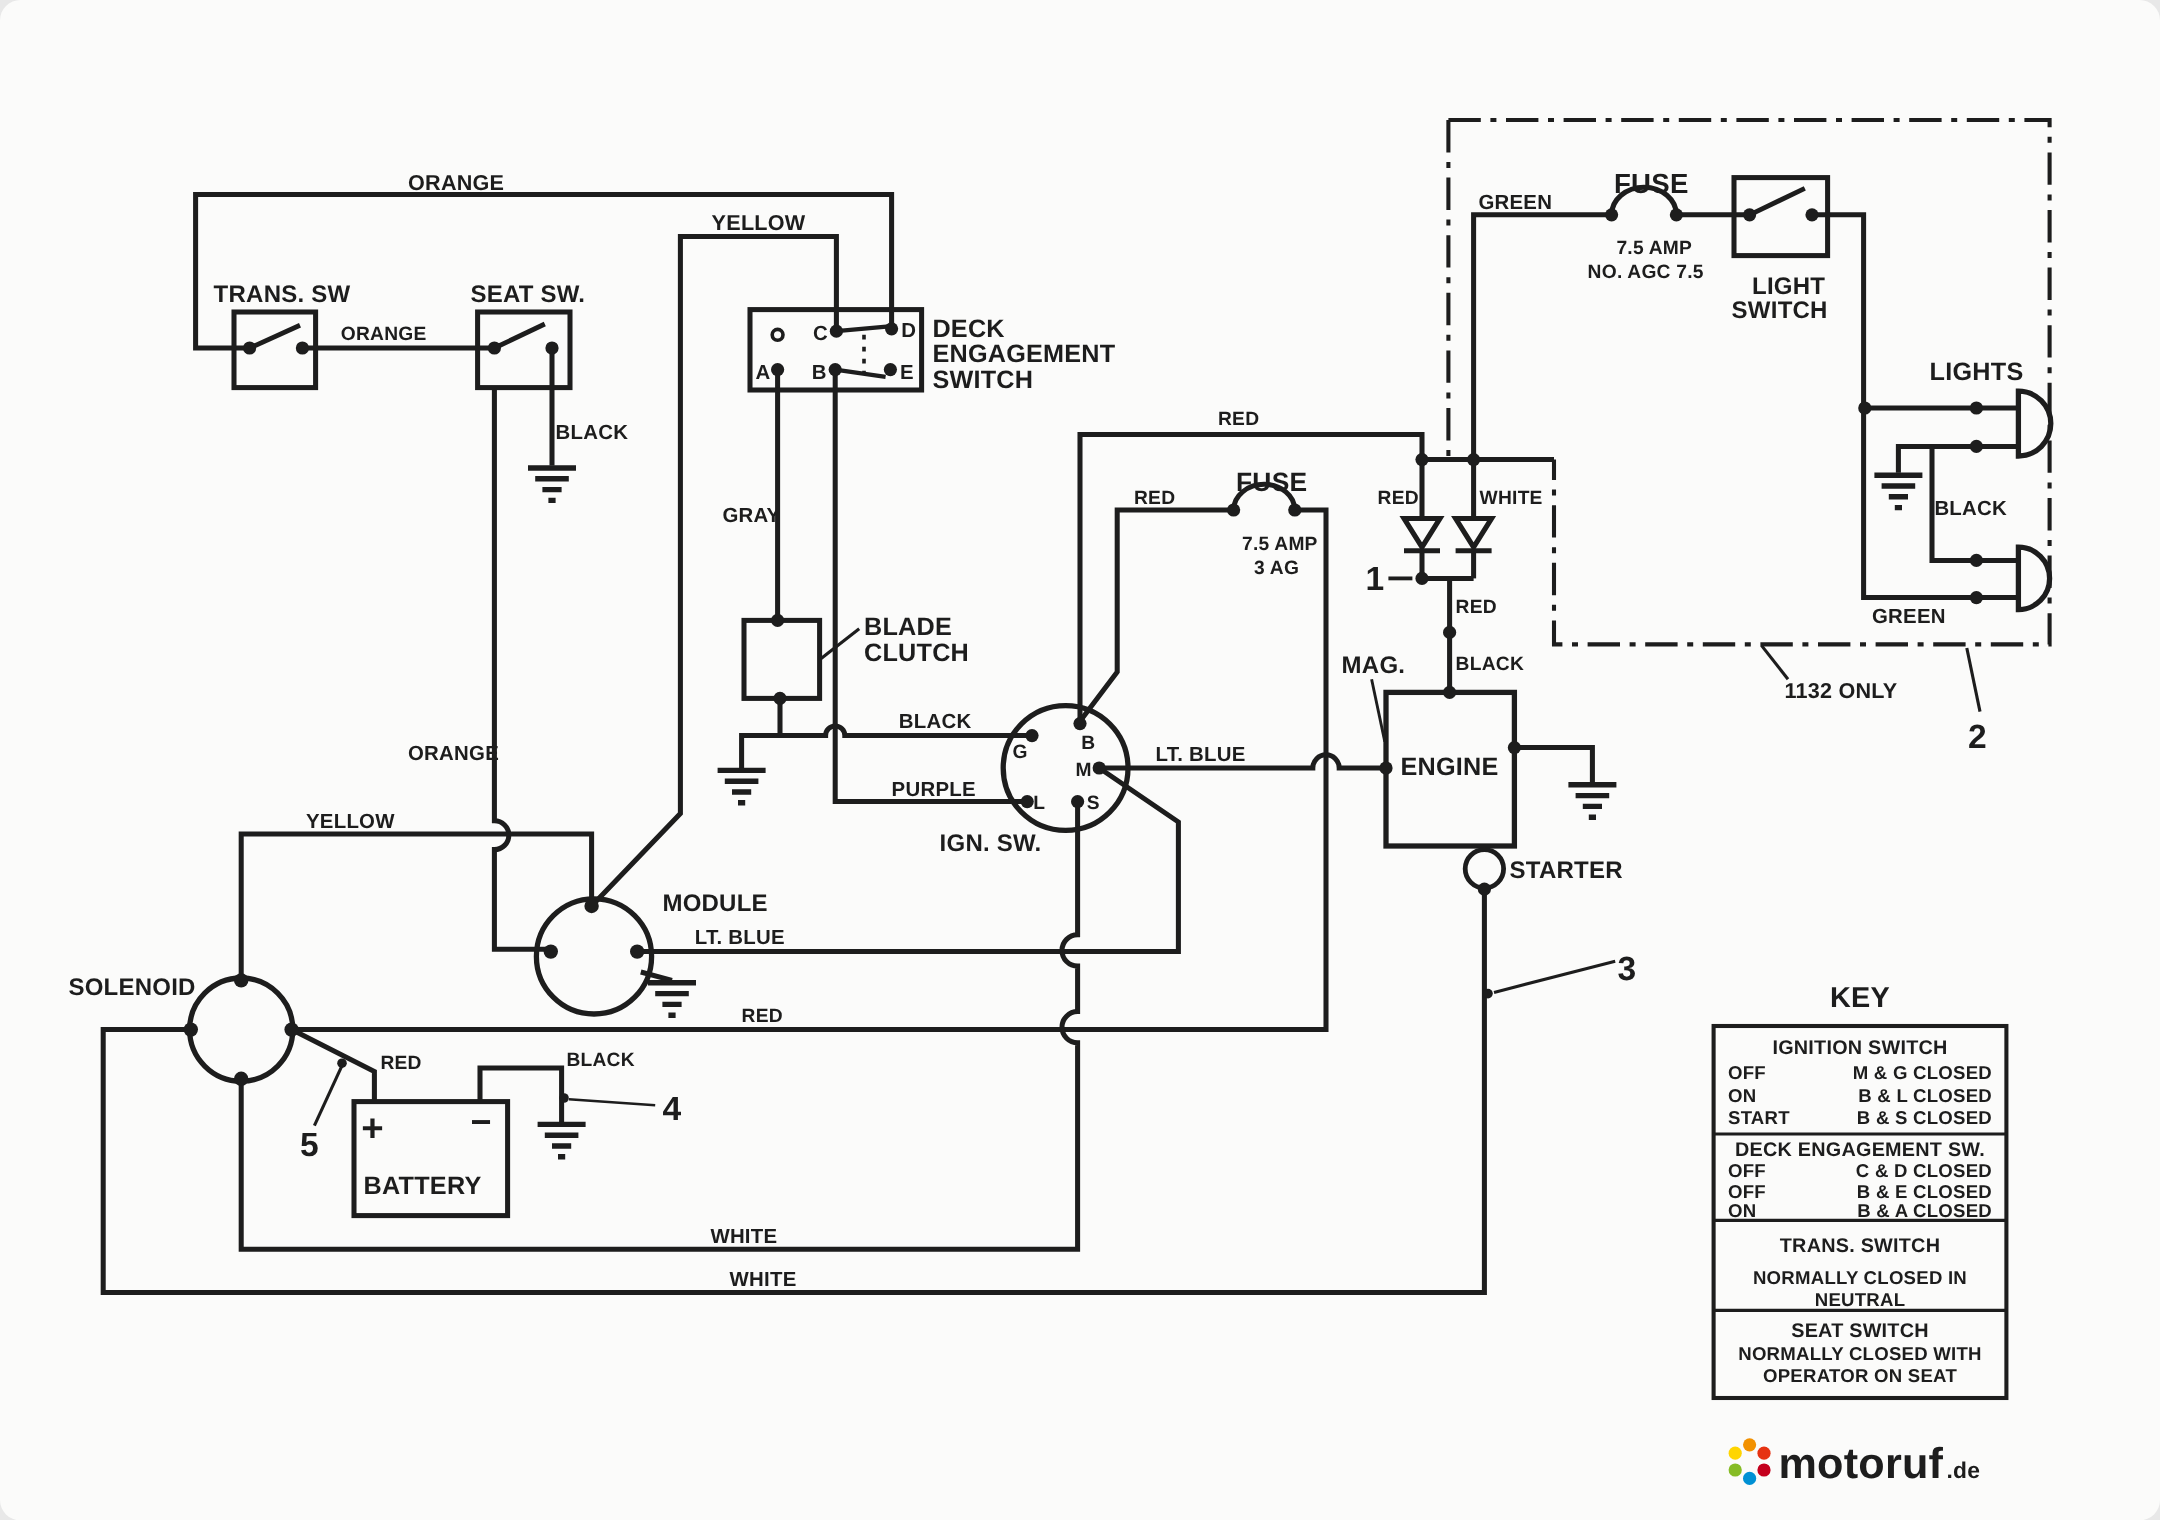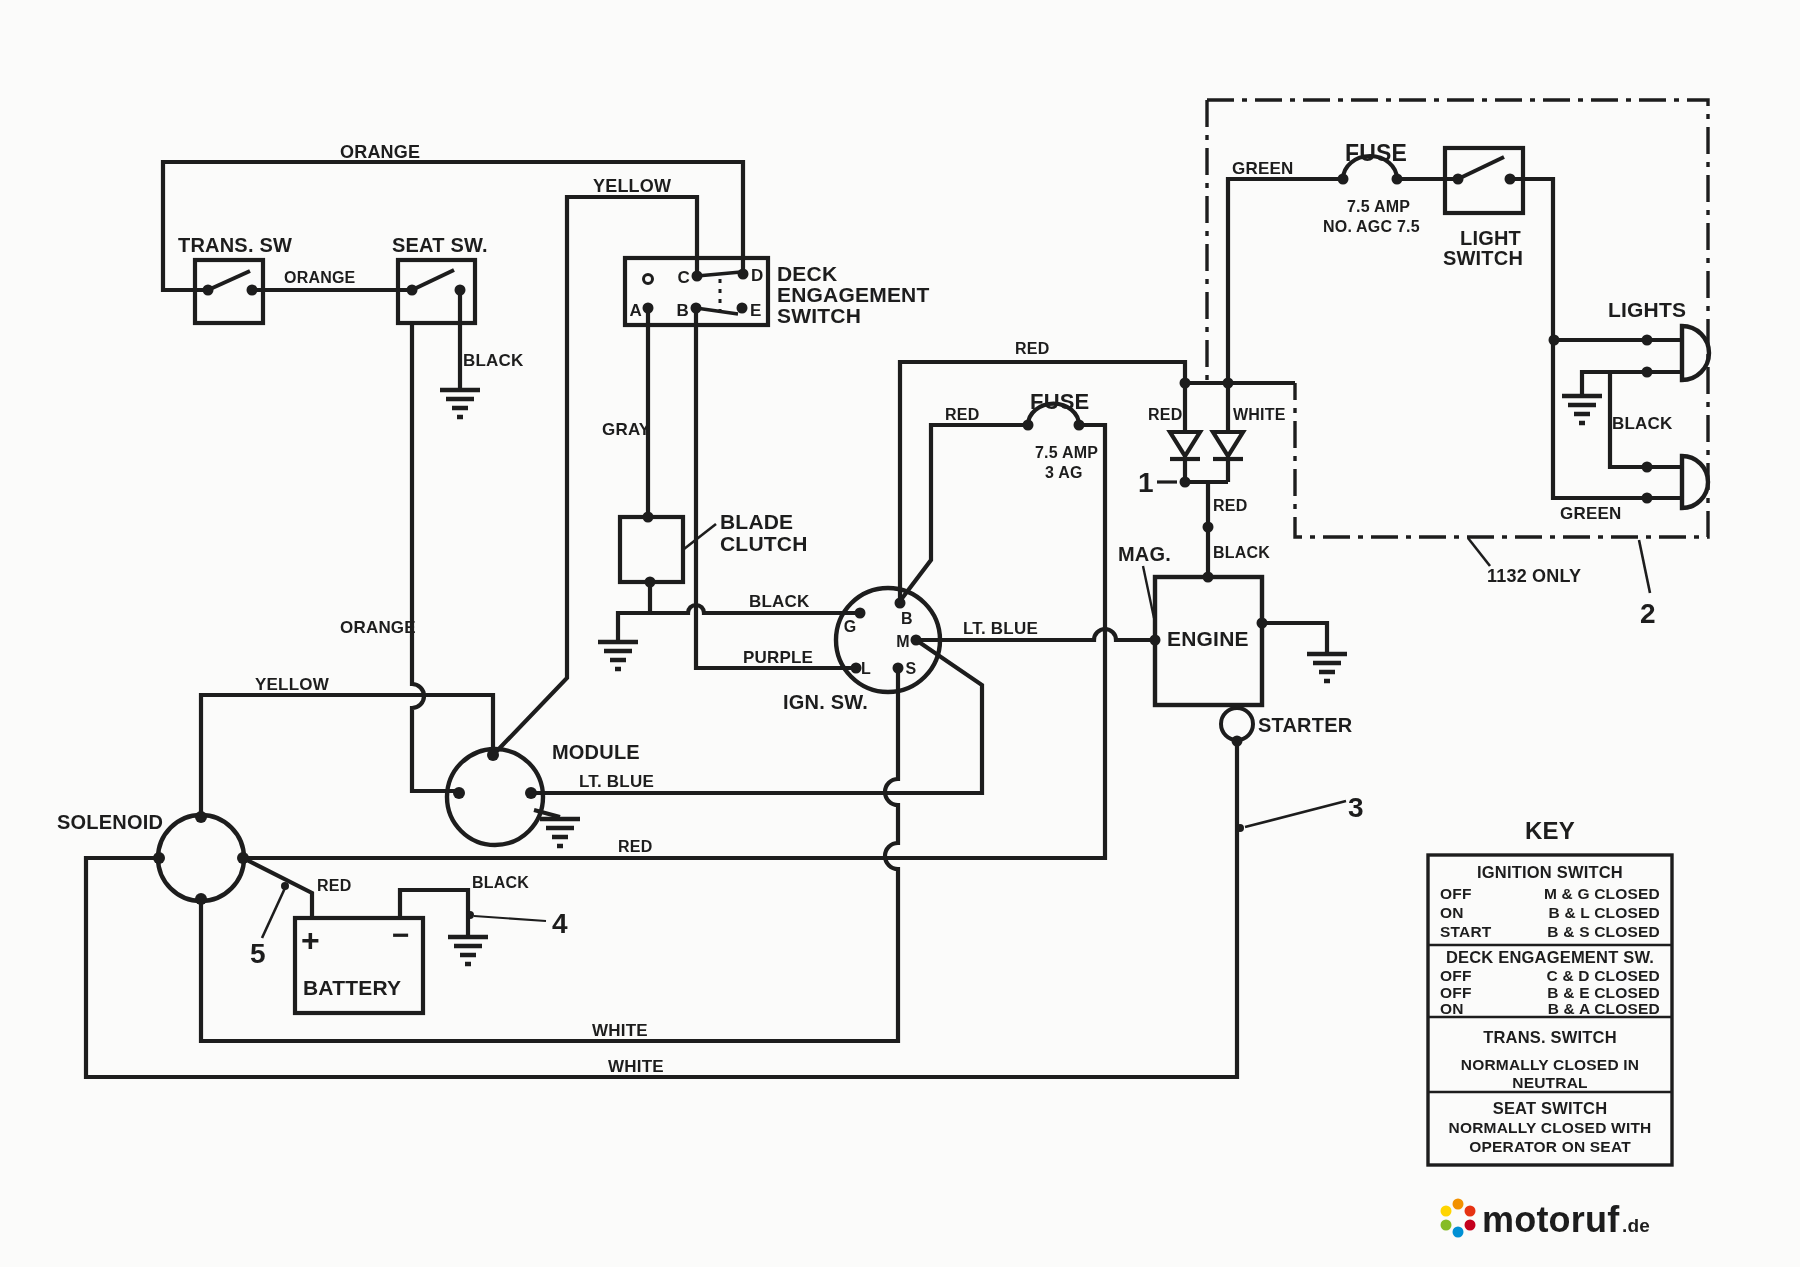--- a/index.html
+++ b/index.html
@@ -1,18 +1,18 @@
 <!DOCTYPE html>
 <html><head>
 <meta charset="utf-8">
 <style>
   html,body{margin:0;padding:0;background:#e8e8e8;}
   .stage{
     position:relative;width:1800px;height:1267px;background:#fbfbfa;
-    font-family:"Liberation Sans",sans-serif;overflow:hidden;
+    font-family:"Liberation Sans",sans-serif;overflow:hidden;border-radius:17px;
   }
   svg{position:absolute;left:0;top:0;}
   svg text{
     font-family:"Liberation Sans",sans-serif;
     font-weight:700;fill:#1d1d1d;letter-spacing:.2px;
   }
 </style>
 </head>
 <body>
 

